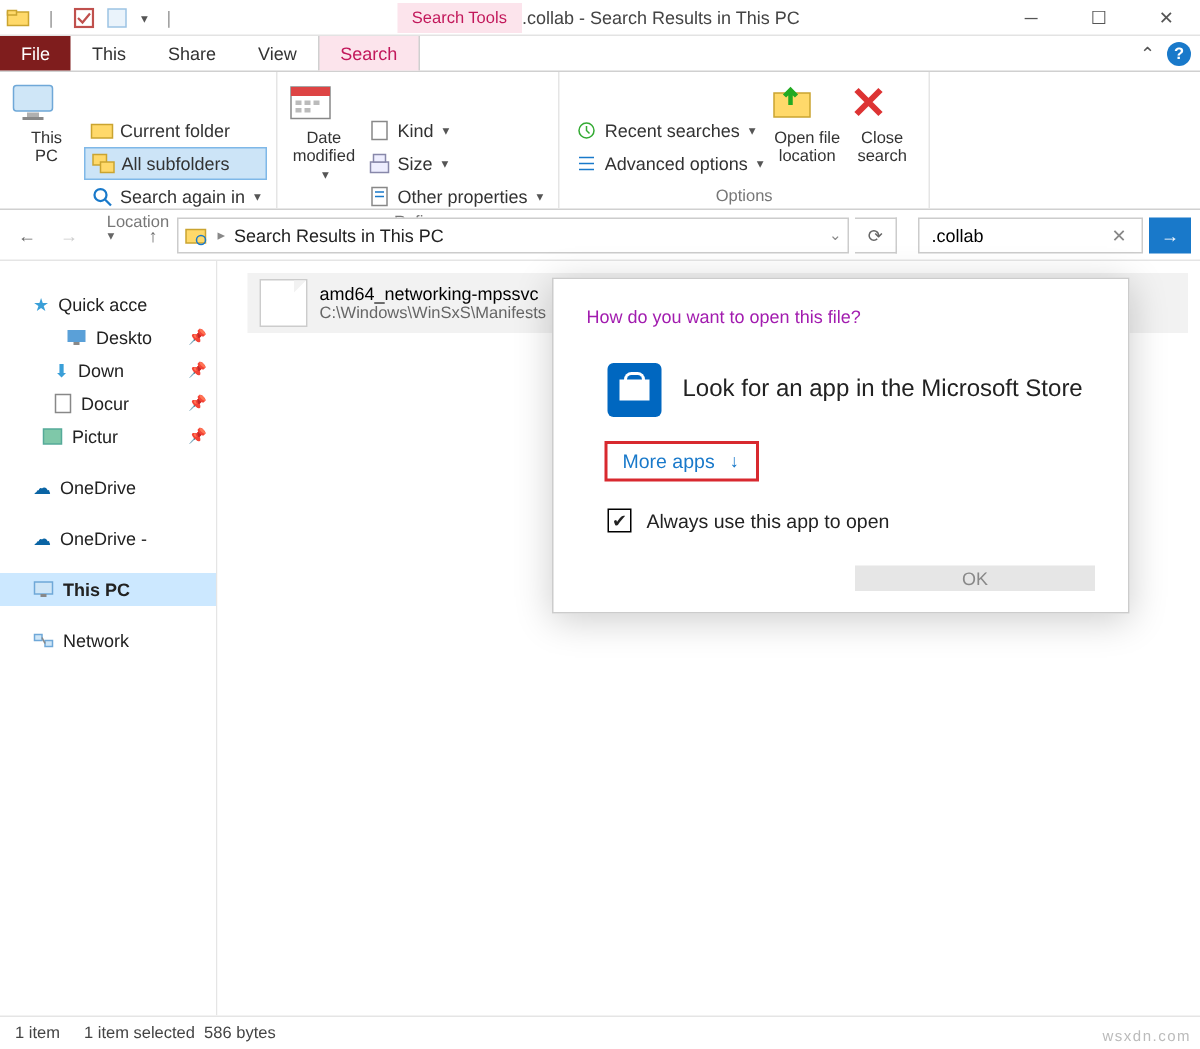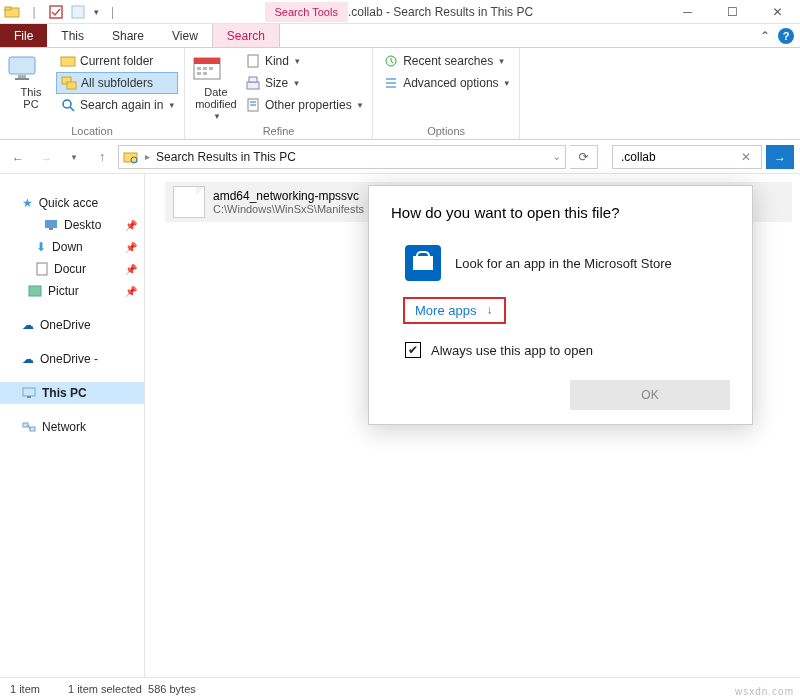--- a/index.html
+++ b/index.html
@@ -24,21 +24,21 @@
 
   
   .ribbon { height: 92px; background:#fff; display:flex; border-bottom:1px solid #d0d0d0; }
   .group { border-right: 1px solid #e5e5e5; padding: 2px 6px 0 6px; display:flex; flex-direction:column; }
   .group-label { text-align:center; color:#777; font-size:11px; margin-top:auto; padding-bottom:2px;}
   .big-btn { display:flex; flex-direction:column; justify-content:flex-start; width:50px; padding-top:2px; gap:2px; font-size:11px; color:#333; text-align:center; line-height:1.1;}
   .big-ico { width:32px; height:32px; display:flex; align-items:center; justify-content:center; }
   .row-btn { display:flex; align-items:center; gap:4px; height:22px; padding:0 4px; font-size:12px; color:#333; white-space:nowrap;}
   .row-btn.sel { background:#cce4f7; border:1px solid #7fb8e8; }
   .small-ico { width:16px;height:16px; display:flex;align-items:center;justify-content:center; }
-  .stack { display:flex; flex-direction:column; }
+  .stack { display:flex; flex-direction:column;margin-top:26px; }
   .hstack { display:flex; }
   .drop { color:#555; font-size:9px; margin-left:2px;}
 
   
   .addr-row { height: 34px; display:flex; align-items:center; gap:4px; padding: 0 6px; border-bottom: 1px solid #e5e5e5;}
   .nav-btn { width:24px; height:24px; display:flex; align-items:center; justify-content:center; color:#666; }
   .addr { flex:1; height:24px; border:1px solid #ccc; display:flex; align-items:center; padding:0 4px; gap:6px; background:#fff;}
   .addr .crumb { display:flex; align-items:center; gap:4px;}
   .refresh-box { width:28px;height:24px;border:1px solid #ccc; border-left:none; display:flex;align-items:center;justify-content:center; color:#666;}
   .search { width:150px; height:24px; border:1px solid #ccc; display:flex; align-items:center; padding:0 6px; }
@@ -56,34 +56,34 @@
   .content { flex:1; position:relative; background:#fff; padding:8px 0;}
   .result-row { display:flex; align-items:center; height:40px; margin: 0 8px 0 20px; background:#f2f2f2; }
   .file-ico { width:32px; height:32px; margin:0 8px; background:#fff; border:1px solid #ccc; position:relative;}
   .file-ico::after { content:""; position:absolute; top:0; right:0; border-left:8px solid #f2f2f2; border-bottom:8px solid transparent;}
   .file-txt { display:flex; flex-direction:column; overflow:hidden;}
   .file-name { font-size:12px; color:#000;}
   .file-path { font-size:11px; color:#666;}
 
   
   .dialog { position:absolute; left:368px; top:185px; width:385px; background:#fff; border:1px solid #ccc; box-shadow:0 4px 24px rgba(0,0,0,.2); padding: 18px 22px 14px 22px;}
-  .dlg-title { font-size:15px; color:#000000; margin-bottom:18px;}
+  .dlg-title { font-size:12px; color:#a21caf; margin-bottom:18px;}
   .dlg-row { display:flex; align-items:center; gap:14px; padding:6px 0 16px 14px;}
   .store-ico { width:36px;height:36px; background:#0067c0; border-radius:4px; display:flex; align-items:center; justify-content:center; position:relative;}
   .store-ico::before { content:""; width:20px;height:14px;background:#fff; }
   .store-ico::after { content:""; position:absolute; top:6px; width:10px; height:5px; border:2px solid #fff; border-bottom:none; border-radius:5px 5px 0 0;}
   .more-box { border:2px solid #d8292f; display:inline-flex; align-items:flex-start; padding:4px 12px 4px 10px; margin-left:12px; margin-bottom:18px;}
   .more-link { color:#1979ca; font-size:13px;}
   .more-arrow { color:#1979ca; margin-left:10px;}
   .always-row { display:flex; align-items:center; gap:10px; padding-left:14px; margin-bottom:22px;}
   .chk { width:16px;height:16px;border:1.5px solid #000; display:flex;align-items:center;justify-content:center;font-size:12px;}
-  .ok-btn { width:160px; height:30px; background:#e6e6e6; color:#888; display:flex; align-items:center; justify-content:center; margin-left:auto;}
-
-  
-  .status { position:absolute; bottom:0; left:0; right:0; height:22px; border-top:1px solid #e5e5e5; display:flex; align-items:center; padding:0 10px; gap:28px; font-size:11px; color:#444; background:#fff;}
+  .ok-btn { width:160px; height:17px; background:#e6e6e6; color:#888; display:flex; align-items:center; justify-content:center; margin-left:auto;}
+
+  
+  .status { position:absolute; bottom:0; left:0; right:0; height:22px; border-top:1px solid #e5e5e5; display:flex; align-items:center; padding:0 10px; gap:16px; font-size:11px; color:#444; background:#fff;}
   .watermark { position:absolute; bottom:2px; right:6px; font-size:10px; color:#bbb; letter-spacing:1px;}
 
   svg { display:block; }
 </style>
 </head>
 <body>
 
 <div class="titlebar">
   <div class="qat">
     <span class="qat-ico">
@@ -248,20 +248,39 @@
               <svg width="14" height="14">
                 <line x1="2" y1="3" x2="12" y2="3" stroke="#1979ca"></line>
                 <line x1="2" y1="7" x2="12" y2="7" stroke="#1979ca"></line>
                 <line x1="2" y1="11" x2="12" y2="11" stroke="#1979ca"></line>
               </svg>
             </span>
           <span>Advanced options</span>
             <span class="drop">▾</span>
         </div>
       </div>
+      <div class="big-btn">
+        <span class="big-ico">
+            <svg width="32" height="28">
+              <rect x="3" y="8" width="24" height="16" fill="#ffd96a" stroke="#caa430"></rect>
+              <path d="M14 16 L14 6 M10 10 L14 6 L18 10" fill="none" stroke="#2a2" stroke-width="3"></path>
+            </svg>
+          </span>
+        <span style="white-space:pre-line">Open file
+location</span>
+      </div>
+      <div class="big-btn">
+        <span class="big-ico">
+            <svg width="28" height="28">
+              <path d="M6 6 L22 22 M22 6 L6 22" stroke="#d33" stroke-width="4"></path>
+            </svg>
+          </span>
+        <span style="white-space:pre-line">Close
+search</span>
+      </div>
     </div>
     <div class="group-label">Options</div>
   </div>
 </div>
 
 <div class="addr-row">
   <div class="nav-btn">←</div>
   <div class="nav-btn" style="color:#ccc">→</div>
   <div class="nav-btn" style="font-size:9px">▾</div>
   <div class="nav-btn">↑</div>
@@ -365,21 +384,21 @@
         <span class="file-path">C:\Windows\WinSxS\Manifests</span>
       </div>
     </div>
   </div>
 </div>
 
 <div class="dialog">
   <div class="dlg-title">How do you want to open this file?</div>
   <div class="dlg-row">
     <div class="store-ico"></div>
-    <span style="font-size:13px;">Look for an app in the Microsoft Store</span>
+    <span style="font-size:16px;">Look for an app in the Microsoft Store</span>
   </div>
   <div class="more-box">
     <span class="more-link">More apps</span>
     <span class="more-arrow">↓</span>
   </div>
   <div class="always-row">
     <div class="chk">✔</div>
     <span style="font-size:13px;">Always use this app to open</span>
   </div>
   <div class="ok-btn">OK</div>

